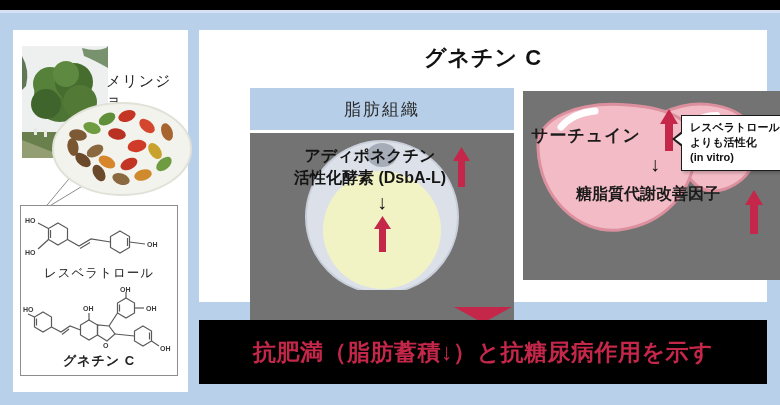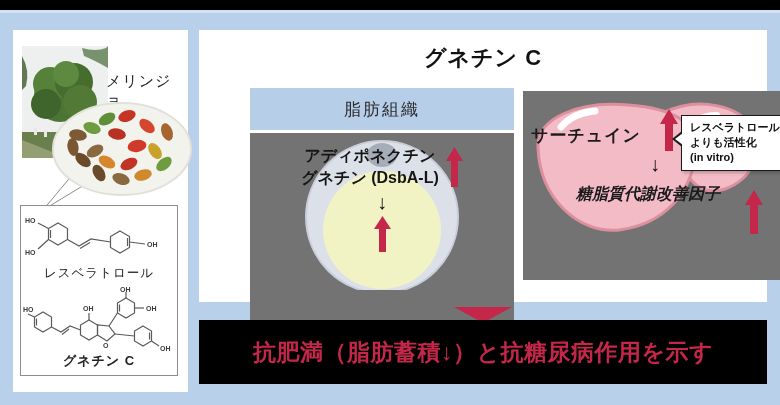--- a/index.html
+++ b/index.html
@@ -37,21 +37,21 @@
 
   .adipose-flow{position:relative;display:flex;flex-direction:column;align-items:center;padding-top:12px;}
   .flow-row{display:flex;align-items:center;gap:7px;}
   .flow-text{font-size:16px;font-weight:bold;text-align:center;line-height:1.35;color:#151515;}
   .thin-down{font-size:20px;color:#111;margin:3px 0 2px;}
 
   .liver-flow{position:absolute;left:0;top:0;width:100%;height:100%;}
   .sirtuin-label{position:absolute;left:8px;top:33px;font-size:17px;font-weight:bold;letter-spacing:1px;}
   .sirtuin-arrow{position:absolute;left:137px;top:18px;}
   .liver-thin-down{position:absolute;left:127px;top:62px;font-size:20px;color:#111;}
-  .fgf-block{position:absolute;left:10px;top:92px;width:230px;text-align:center;font-size:16px;font-weight:bold;line-height:1.4;font-style:italic;}
+  .fgf-block{position:absolute;left:10px;top:92px;width:230px;text-align:center;font-size:16px;font-weight:bold;line-height:1.4;}
   .fgf-arrow{position:absolute;left:222px;top:99px;}
 
   .bubble{position:absolute;left:158px;top:24px;width:112px;background:#fff;border:1.5px solid #1a1a1a;
     box-sizing:border-box;padding:4px 6px 5px 8px;box-shadow:2px 2px 3px rgba(0,0,0,.22);z-index:3;}
   .bubble-line{font-size:11px;font-weight:bold;line-height:1.35;color:#111;white-space:nowrap;}
   .bubble-tail-outer{position:absolute;left:-10px;top:15px;width:0;height:0;
     border-top:8px solid transparent;border-bottom:8px solid transparent;border-right:10px solid #1a1a1a;}
   .bubble-tail-inner{position:absolute;left:-7px;top:17px;width:0;height:0;
     border-top:6px solid transparent;border-bottom:6px solid transparent;border-right:8px solid #fff;}
 
@@ -172,21 +172,21 @@
         <div class="col-content">
           <svg class="cell-bg" width="264" height="157" viewBox="0 0 264 157">
             <circle cx="132" cy="84" r="76" fill="#dce1e9" stroke="#c9cfda" stroke-width="2"></circle>
             <circle cx="132" cy="97" r="59" fill="#f2f3c5"></circle>
             <ellipse cx="132" cy="22" rx="15" ry="12" fill="#a6adb8"></ellipse>
           </svg>
           <div class="adipose-flow">
             <div class="flow-row">
               <div class="flow-text">
                 <div>アディポネクチン</div>
-                <div>グネチン (DsbA-L)</div>
+                <div>活性化酵素 (DsbA-L)</div>
               </div>
               <svg width="17" height="40" viewBox="0 0 17 40">
                 <path d="M8.5 0 L17 14 L12 14 L12 40 L5 40 L5 14 L0 14 Z" fill="#c5274a"></path>
               </svg>
             </div>
             <div class="thin-down">↓</div>
             <div class="flow-row">
               <svg width="17" height="36" viewBox="0 0 17 36">
                 <path d="M8.5 0 L17 13 L12 13 L12 36 L5 36 L5 13 L0 13 Z" fill="#c5274a"></path>
               </svg>

